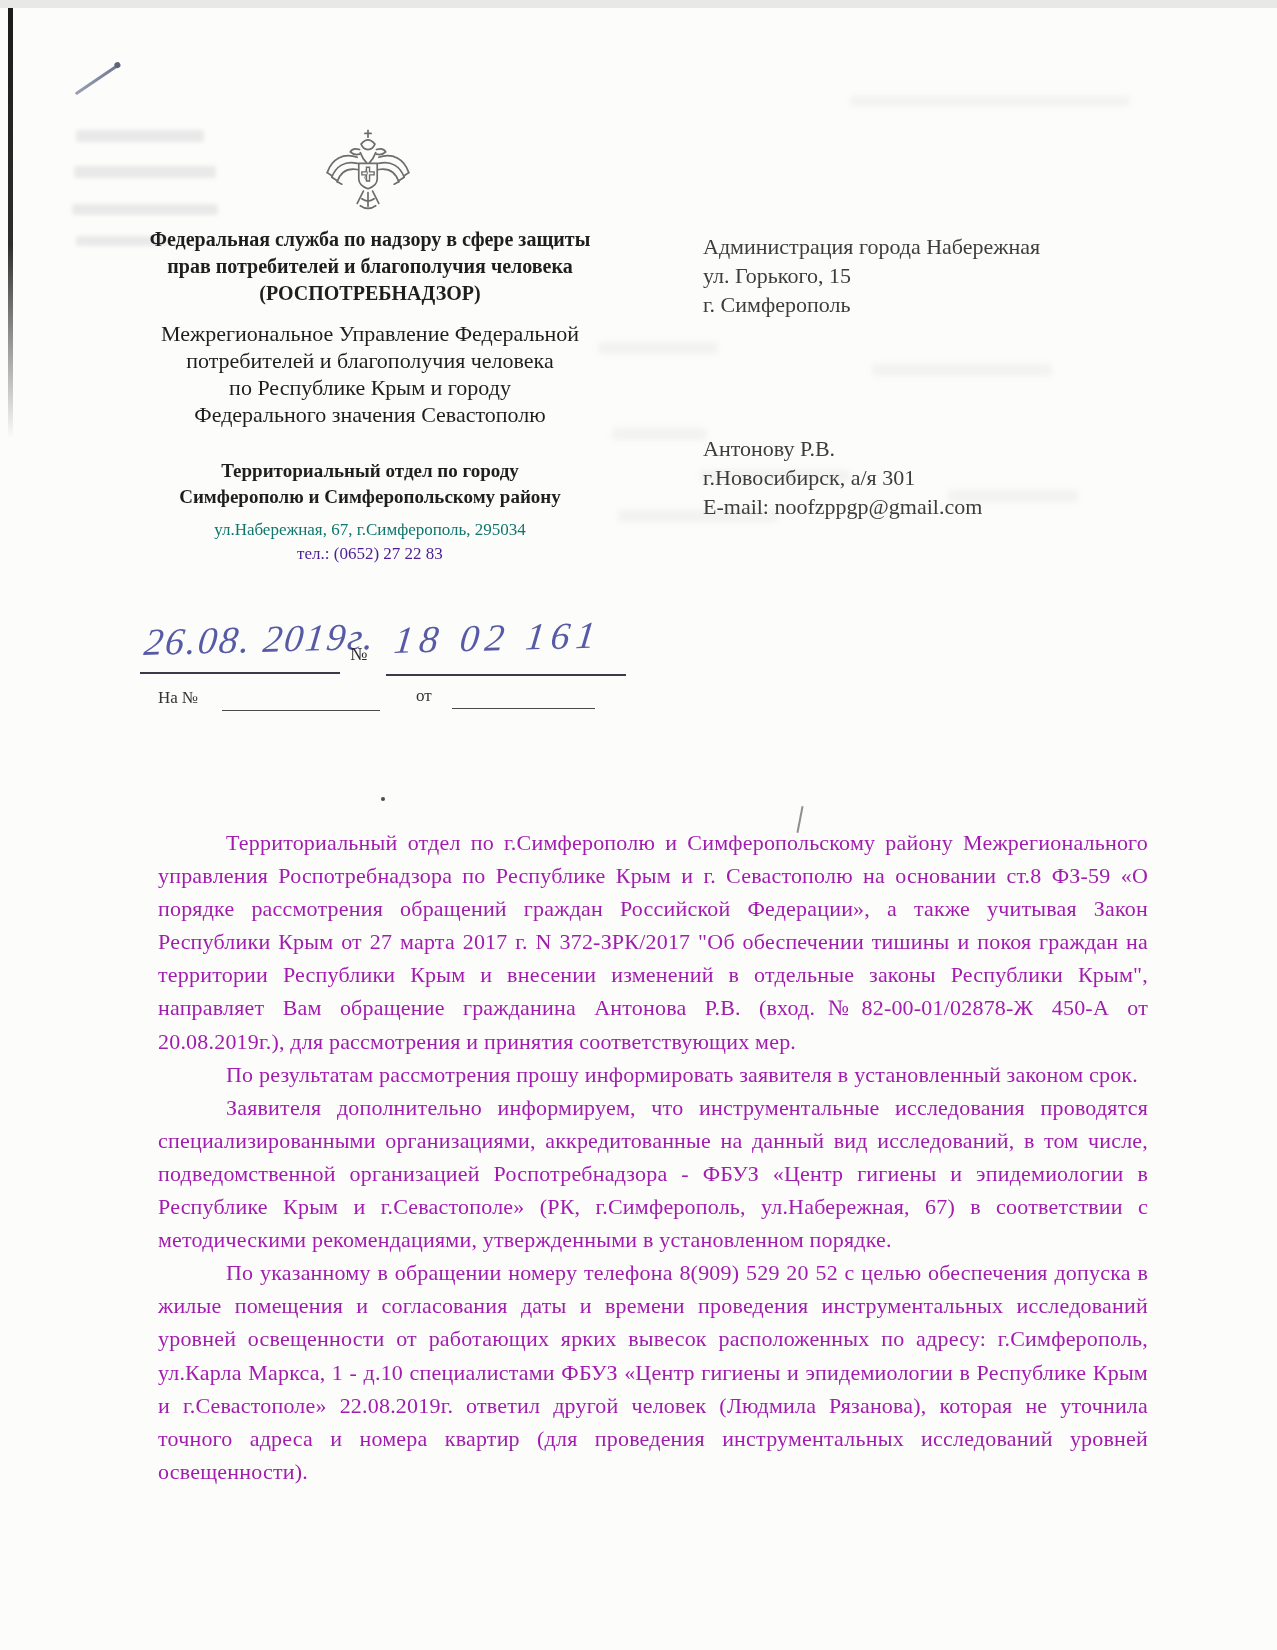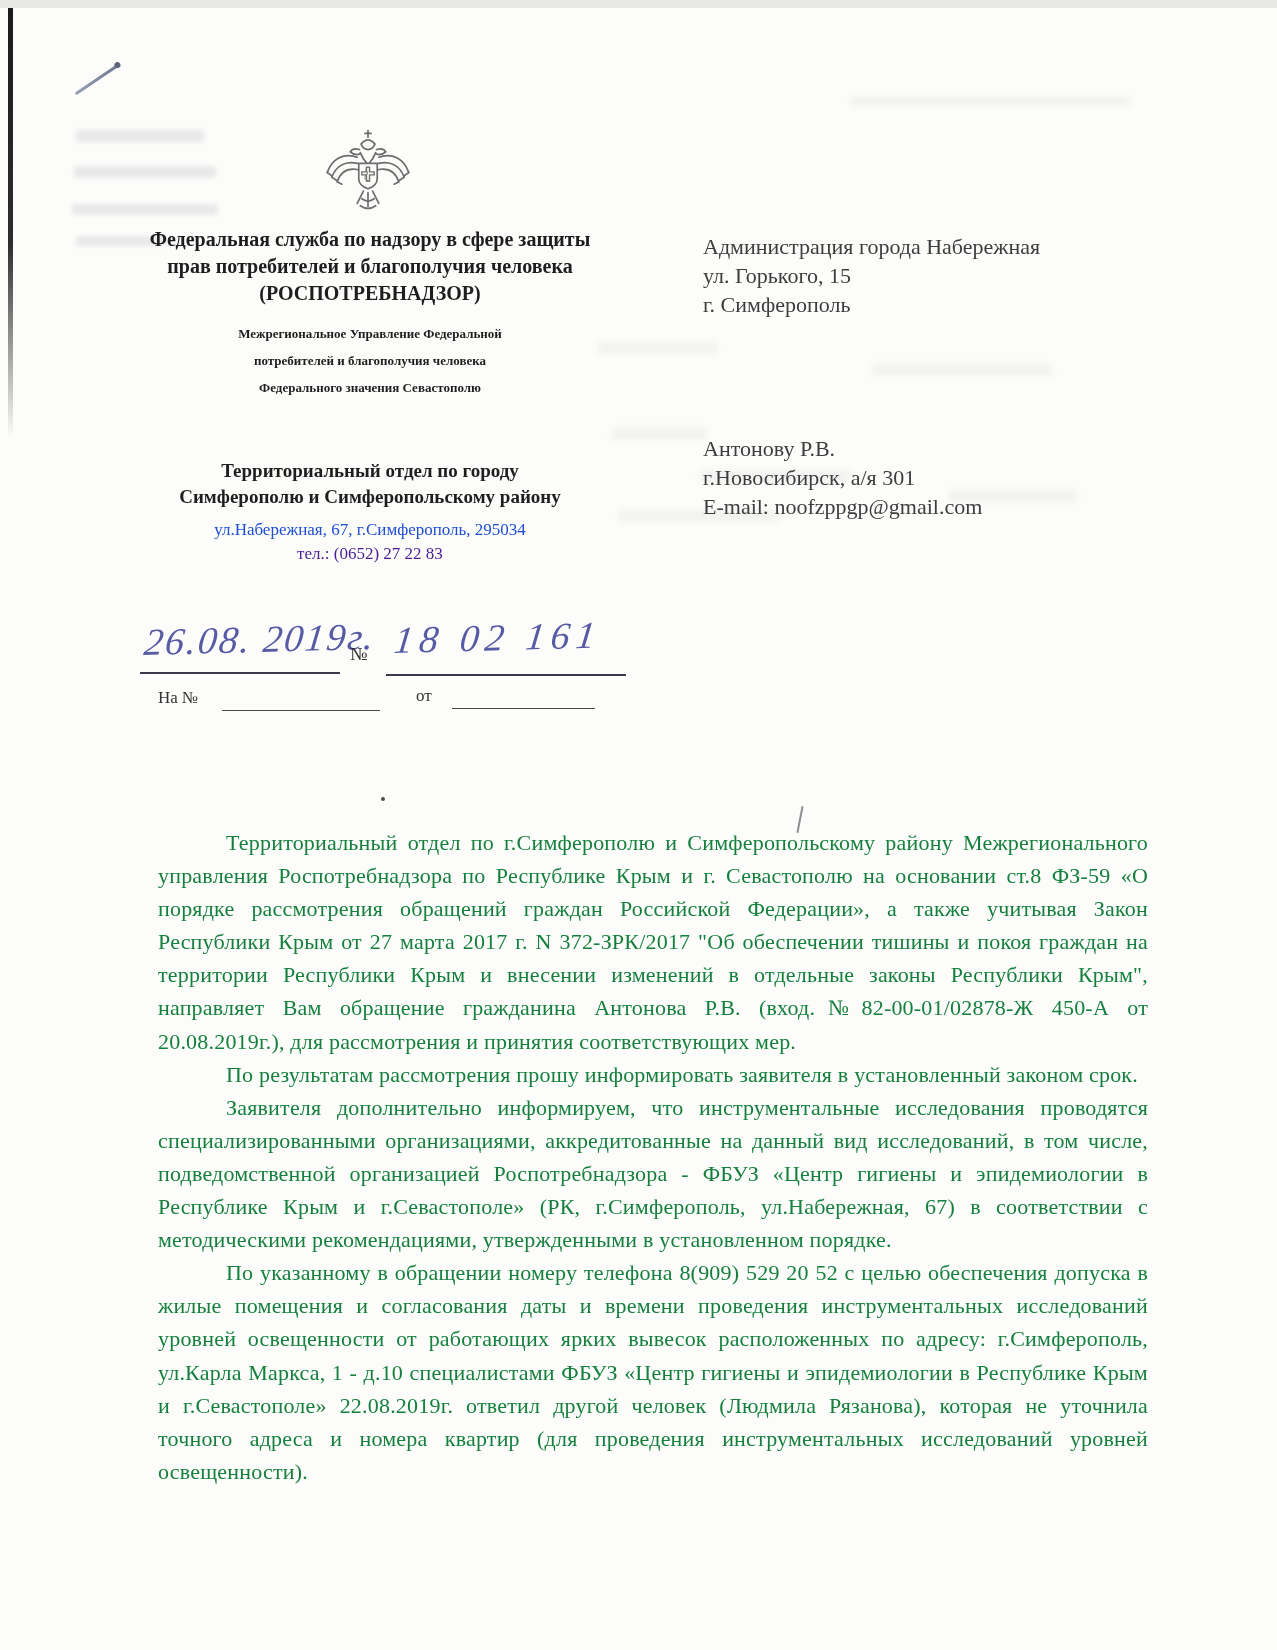--- a/index.html
+++ b/index.html
@@ -26,23 +26,23 @@
     content:"";position:absolute;right:-2px;top:-2px;width:6px;height:6px;
     border-radius:50%;background:#5d6378;
   }
   .ghost{position:absolute;background:rgba(70,70,95,0.10);filter:blur(2px);border-radius:3px;}
   .smudge{position:absolute;background:rgba(90,90,100,0.06);filter:blur(3px);border-radius:4px;}
   
   .emblem{position:absolute;left:321px;top:120px;width:94px;height:100px;}
   
   .lh{position:absolute;left:128px;width:484px;text-align:center;color:#1e1e1e;}
   .lh-a{top:218px;font-size:20px;font-weight:bold;line-height:27px;}
-  .lh-b{top:312px;font-size:13px;font-weight:bold;line-height:27px;}
+  .lh-b{top:312px;font-size:22px;font-weight:normal;line-height:27px;}
   .lh-c{top:450px;font-size:19px;font-weight:bold;line-height:26px;}
-  .lh-addr{top:511px;font-size:17px;line-height:22px;color:#1d4ed8;}
+  .lh-addr{top:511px;font-size:17px;line-height:22px;color:#0f766e;}
   .lh-phone{top:535px;font-size:17px;line-height:22px;color:#4c1d95;}
   
   .rcpt{position:absolute;left:703px;width:460px;font-size:22px;line-height:29px;color:#3d3d3d;}
   .rcpt-1{top:224px;}
   .rcpt-2{top:426px;}
   
   .hand{
     font-style:italic;color:#575ba6;font-size:38px;
     transform:skewX(-8deg) rotate(-1.5deg);transform-origin:left bottom;
     letter-spacing:2px;white-space:nowrap;
@@ -57,21 +57,21 @@
   .lbl-nano{left:158px;top:680px;}
   .lbl-ot{left:416px;top:678px;}
   .rule-nano{left:222px;top:702px;width:158px;border-bottom:1.5px solid #4a4a4a;}
   .rule-ot{left:452px;top:700px;width:143px;border-bottom:1.5px solid #4a4a4a;}
   
   .dot-mark{position:absolute;left:381px;top:789px;width:4px;height:4px;border-radius:50%;background:#4c4c4c;}
   .slash-mark{position:absolute;left:799px;top:798px;width:2px;height:27px;background:#8f8f92;transform:rotate(11deg);}
   
   .body-text{
     position:absolute;left:158px;top:818px;width:990px;
-    font-size:22px;line-height:33.1px;text-align:justify;color:#15803d;
+    font-size:22px;line-height:33.1px;text-align:justify;color:#a21caf;
     letter-spacing:0.2px;
   }
   .body-text p{margin:0;text-indent:68px;}
 </style>
 </head>
 <body>
 
 <div class="page">
 
   <div class="scan-edge-left"></div>
@@ -124,20 +124,21 @@
 
   <div class="lh lh-a">
     <div>Федеральная служба по надзору в сфере защиты</div>
     <div>прав потребителей и благополучия человека</div>
     <div>(РОСПОТРЕБНАДЗОР)</div>
   </div>
 
   <div class="lh lh-b">
     <div>Межрегиональное Управление Федеральной</div>
     <div>потребителей и благополучия человека</div>
+    <div>по Республике Крым и городу</div>
     <div>Федерального  значения Севастополю</div>
   </div>
 
   <div class="lh lh-c">
     <div>Территориальный отдел по городу</div>
     <div>Симферополю и Симферопольскому району</div>
   </div>
 
   <div class="lh lh-addr">ул.Набережная, 67, г.Симферополь, 295034</div>
   <div class="lh lh-phone">тел.: (0652) 27 22 83</div>

